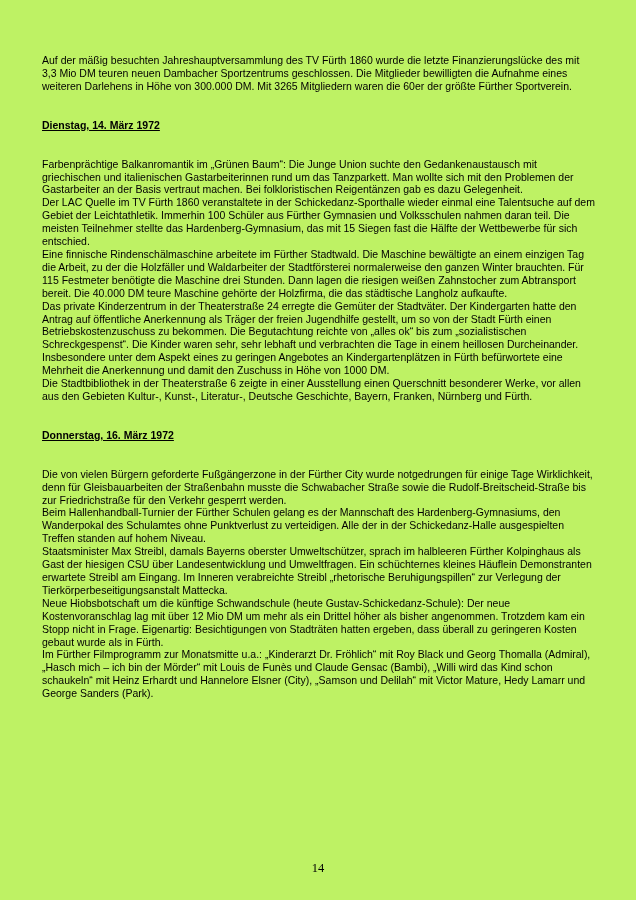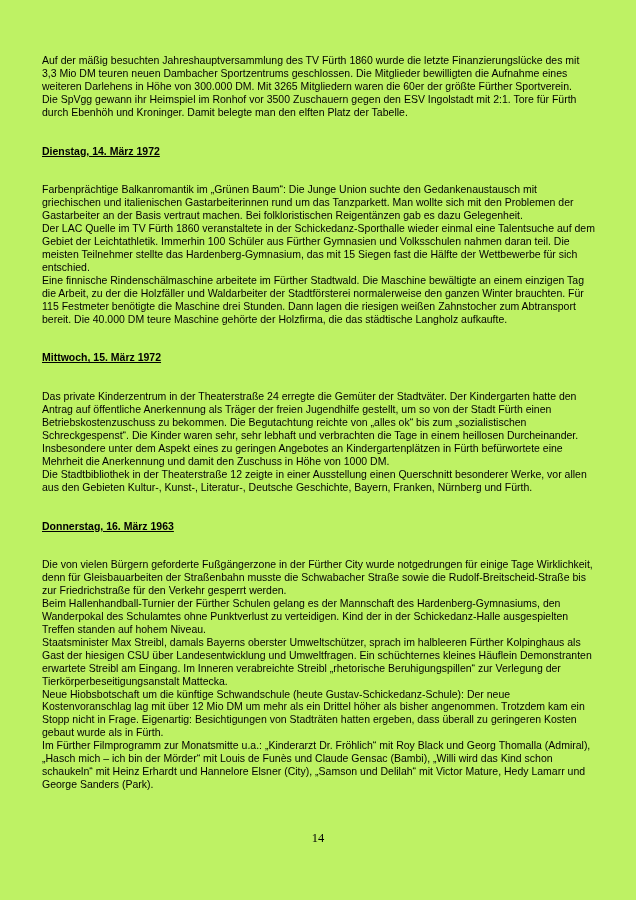--- a/index.html
+++ b/index.html
@@ -30,52 +30,50 @@
   }
   .heading {
     font-size: 10.5px;
     line-height: 12.9px;
     font-weight: bold;
     margin: 26px 0 26px 0;
     text-decoration: underline;
   }
   .page-number {
     position: absolute;
-    top: 831px;
+    top: 861px;
     left: 0;
     right: 0;
     text-align: center;
     font-family: "Liberation Serif", "DejaVu Serif", serif;
     font-size: 12.5px;
     color: #000000;
   }
 </style>
 </head>
 <body>
 
 <div class="doc">
   <div class="content">
     <p class="para">Auf der mäßig besuchten Jahreshauptversammlung des TV Fürth 1860 wurde die letzte Finanzierungslücke des mit 3,3 Mio DM teuren neuen Dambacher Sportzentrums geschlossen. Die Mitglieder bewilligten die Aufnahme eines weiteren Darlehens in Höhe von 300.000 DM. Mit 3265 Mitgliedern waren die 60er der größte Fürther Sportverein.</p>
-    <p class="para">Die SpVgg gewann ihr Heimspiel im Ronhof vor 3500 Zuschauern gegen den ESV Ingolstadt mit 2:1. Tore für Fürth durch Ebenhöh und Kroninger. Damit belegte man den elften Platz der Tabelle.</p>
 
     <h2 class="heading">Dienstag, 14. März 1972</h2>
 
     <p class="para">Farbenprächtige Balkanromantik im „Grünen Baum“: Die Junge Union suchte den Gedankenaustausch mit griechischen und italienischen Gastarbeiterinnen rund um das Tanzparkett. Man wollte sich mit den Problemen der Gastarbeiter an der Basis vertraut machen. Bei folkloristischen Reigentänzen gab es dazu Gelegenheit.</p>
     <p class="para">Der LAC Quelle im TV Fürth 1860 veranstaltete in der Schickedanz-Sporthalle wieder einmal eine Talentsuche auf dem Gebiet der Leichtathletik. Immerhin 100 Schüler aus Fürther Gymnasien und Volksschulen nahmen daran teil. Die meisten Teilnehmer stellte das Hardenberg-Gymnasium, das mit 15 Siegen fast die Hälfte der Wettbewerbe für sich entschied.</p>
     <p class="para">Eine finnische Rindenschälmaschine arbeitete im Fürther Stadtwald. Die Maschine bewältigte an einem einzigen Tag die Arbeit, zu der die Holzfäller und Waldarbeiter der Stadtförsterei normalerweise den ganzen Winter brauchten. Für 115 Festmeter benötigte die Maschine drei Stunden. Dann lagen die riesigen weißen Zahnstocher zum Abtransport bereit. Die 40.000 DM teure Maschine gehörte der Holzfirma, die das städtische Langholz aufkaufte.</p>
 
-    <h2 class="heading">Mittwoch, 15. März 1972</h2>
 
     <p class="para">Das private Kinderzentrum in der Theaterstraße 24 erregte die Gemüter der Stadtväter. Der Kindergarten hatte den Antrag auf öffentliche Anerkennung als Träger der freien Jugendhilfe gestellt, um so von der Stadt Fürth einen Betriebskostenzuschuss zu bekommen. Die Begutachtung reichte von „alles ok“ bis zum „sozialistischen Schreckgespenst“. Die Kinder waren sehr, sehr lebhaft und verbrachten die Tage in einem heillosen Durcheinander. Insbesondere unter dem Aspekt eines zu geringen Angebotes an Kindergartenplätzen in Fürth befürwortete eine Mehrheit die Anerkennung und damit den Zuschuss in Höhe von 1000 DM.</p>
-    <p class="para">Die Stadtbibliothek in der Theaterstraße 12 zeigte in einer Ausstellung einen Querschnitt besonderer Werke, vor allen aus den Gebieten Kultur-, Kunst-, Literatur-, Deutsche Geschichte, Bayern, Franken, Nürnberg und Fürth.</p>
+    <p class="para">Die Stadtbibliothek in der Theaterstraße 6 zeigte in einer Ausstellung einen Querschnitt besonderer Werke, vor allen aus den Gebieten Kultur-, Kunst-, Literatur-, Deutsche Geschichte, Bayern, Franken, Nürnberg und Fürth.</p>
 
-    <h2 class="heading">Donnerstag, 16. März 1963</h2>
+    <h2 class="heading">Donnerstag, 16. März 1972</h2>
 
     <p class="para">Die von vielen Bürgern geforderte Fußgängerzone in der Fürther City wurde notgedrungen für einige Tage Wirklichkeit, denn für Gleisbauarbeiten der Straßenbahn musste die Schwabacher Straße sowie die Rudolf-Breitscheid-Straße bis zur Friedrichstraße für den Verkehr gesperrt werden.</p>
-    <p class="para">Beim Hallenhandball-Turnier der Fürther Schulen gelang es der Mannschaft des Hardenberg-Gymnasiums, den Wanderpokal des Schulamtes ohne Punktverlust zu verteidigen. Kind der in der Schickedanz-Halle ausgespielten Treffen standen auf hohem Niveau.</p>
+    <p class="para">Beim Hallenhandball-Turnier der Fürther Schulen gelang es der Mannschaft des Hardenberg-Gymnasiums, den Wanderpokal des Schulamtes ohne Punktverlust zu verteidigen. Alle der in der Schickedanz-Halle ausgespielten Treffen standen auf hohem Niveau.</p>
 
 
     <p class="para">Staatsminister Max Streibl, damals Bayerns oberster Umweltschützer, sprach im halbleeren Fürther Kolpinghaus als Gast der hiesigen CSU über Landesentwicklung und Umweltfragen. Ein schüchternes kleines Häuflein Demonstranten erwartete Streibl am Eingang. Im Inneren verabreichte Streibl „rhetorische Beruhigungspillen“ zur Verlegung der Tierkörperbeseitigungsanstalt Mattecka.</p>
     <p class="para">Neue Hiobsbotschaft um die künftige Schwandschule (heute Gustav-Schickedanz-Schule): Der neue Kostenvoranschlag lag mit über 12 Mio DM um mehr als ein Drittel höher als bisher angenommen. Trotzdem kam ein Stopp nicht in Frage. Eigenartig: Besichtigungen von Stadträten hatten ergeben, dass überall zu geringeren Kosten gebaut wurde als in Fürth.</p>
     <p class="para">Im Fürther Filmprogramm zur Monatsmitte u.a.: „Kinderarzt Dr. Fröhlich“ mit Roy Black und Georg Thomalla (Admiral), „Hasch mich – ich bin der Mörder“ mit Louis de Funès und Claude Gensac (Bambi), „Willi wird das Kind schon schaukeln“ mit Heinz Erhardt und Hannelore Elsner (City), „Samson und Delilah“ mit Victor Mature, Hedy Lamarr und George Sanders (Park).</p>
   </div>
 
   <div class="page-number">14</div>
 </div>
 

